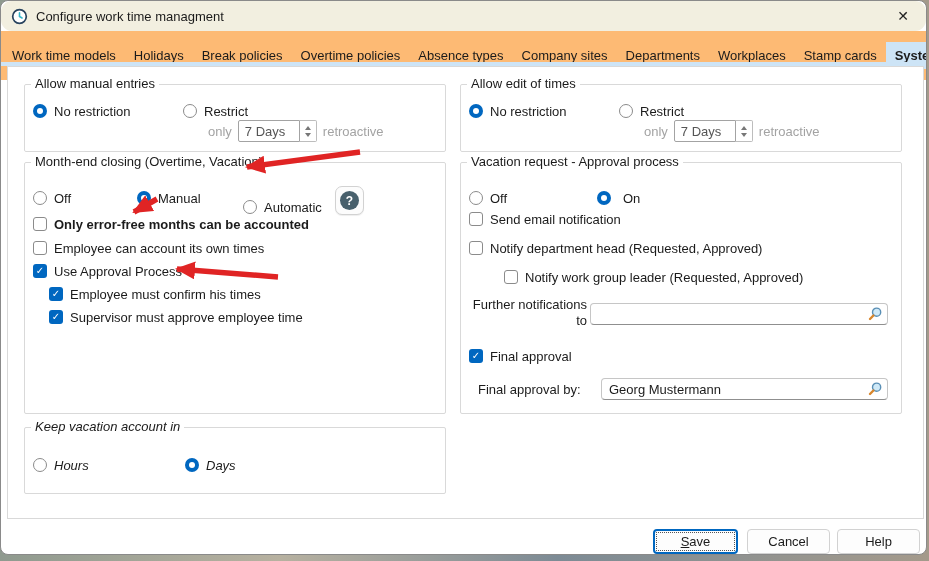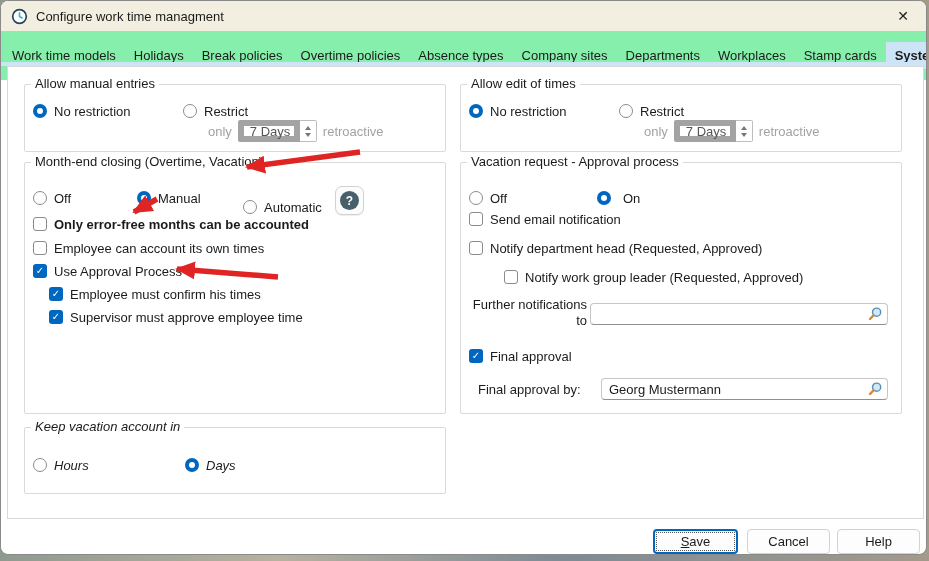--- a/index.html
+++ b/index.html
@@ -13,29 +13,30 @@
   .window{
     position:absolute;left:0;top:0;width:927px;height:555px;
     background:#fff;border:1px solid #8a8a8a;border-radius:8px;
     overflow:hidden;box-sizing:border-box;
   }
   
   .titlebar{
     position:absolute;left:0;top:0;right:0;height:30px;
     background:#f2efe0;display:flex;align-items:center;padding:0 10px;gap:8px;
     box-sizing:border-box;
+    border-radius:11px;
   }
   .titlebar .title{font-size:13px;color:#1b1b1b;}
   .closebtn{
     margin-left:auto;width:26px;height:22px;display:flex;align-items:center;justify-content:center;
     font-size:14px;color:#222;cursor:default;
   }
   
   .tabbar{
-    position:absolute;left:0;top:30px;right:0;height:49px;background:#86efac;
+    position:absolute;left:0;top:30px;right:0;height:49px;background:#fdba74;
     display:flex;align-items:center;padding-left:2px;box-sizing:border-box;
   }
   .tab{padding:0 9px;height:27px;line-height:27px;white-space:nowrap;}
   .tab.selected{background:#cde4f6;font-weight:bold;}
   .tabline{position:absolute;left:0;top:61px;right:0;height:4px;background:#cde4f6;}
   
   .panel{
     position:absolute;left:6px;top:65px;width:917px;height:453px;
     background:#fff;border:1px solid #d9d9d9;box-sizing:border-box;
   }
@@ -46,21 +47,21 @@
   .radio{width:14px;height:14px;border-radius:50%;box-sizing:border-box;flex:0 0 auto;}
   .radio.off{border:1px solid #8b8b8b;background:#fff;}
   .radio.on{background:#0067c0;position:relative;}
   .radio.on::after{content:"";position:absolute;left:4px;top:4px;width:6px;height:6px;border-radius:50%;background:#fff;}
   .cb{width:14px;height:14px;border-radius:3px;box-sizing:border-box;flex:0 0 auto;
       display:flex;align-items:center;justify-content:center;}
   .cb.off{border:1px solid #8b8b8b;background:#fff;}
   .cb.on{background:#0067c0;color:#fff;font-size:10px;font-weight:bold;line-height:1;}
   .gray{color:#a3a3a3;}
   
-  .spin-text{width:62px;height:22px;border:6px solid #a3a3a3;box-sizing:border-box;border-radius:2px 0 0 2px;
+  .spin-text{width:62px;height:22px;border:1px solid #a3a3a3;box-sizing:border-box;border-radius:2px 0 0 2px;
              display:flex;align-items:center;padding-left:6px;color:#555;background:#fff;}
   .spin-btns{width:17px;height:22px;border:1px solid #bdbdbd;border-left:none;box-sizing:border-box;border-radius:0 2px 2px 0;
              display:flex;flex-direction:column;align-items:center;justify-content:center;gap:3px;background:#fff;}
   .tri-up{width:0;height:0;border-left:3px solid transparent;border-right:3px solid transparent;border-bottom:4px solid #777;}
   .tri-down{width:0;height:0;border-left:3px solid transparent;border-right:3px solid transparent;border-top:4px solid #777;}
   
   .helpbtn{position:absolute;width:27px;height:27px;border:1px solid #d2d2d2;border-radius:7px;background:#fcfcfc;
            display:flex;align-items:center;justify-content:center;box-shadow:0 1px 1px rgba(0,0,0,.07);}
   .qcircle{width:19px;height:19px;border-radius:50%;background:#48606c;color:#fff;font-size:12px;font-weight:bold;
            display:flex;align-items:center;justify-content:center;}

